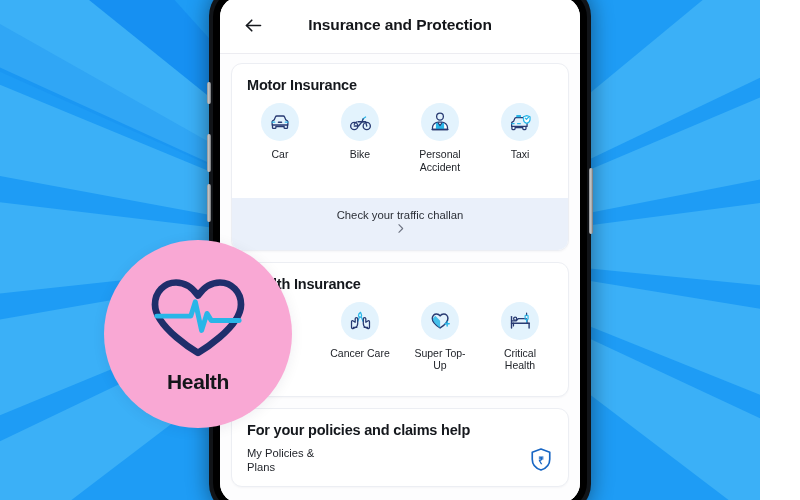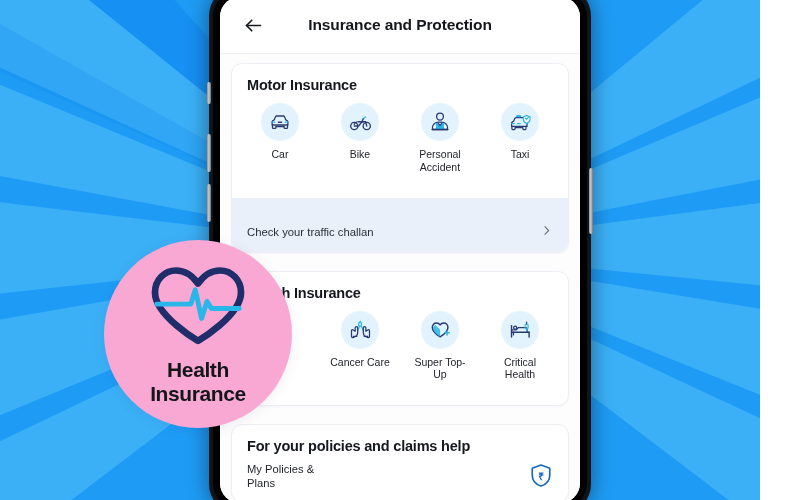--- a/index.html
+++ b/index.html
@@ -91,21 +91,21 @@
     padding: 9px 11px 0 11px;
     height: 449px;
     box-sizing: border-box;
   }
 
   .card {
     background: #ffffff;
     border: 1px solid #eceef3;
     border-radius: 11px;
     box-shadow: 0 1px 2px rgba(20,30,60,.035);
-    margin-bottom: 18px;
+    margin-bottom: 11px;
     overflow: hidden;
   }
   .card-title {
     font-size: 14.5px;
     font-weight: bold;
     color: #15181d;
     padding: 13px 15px 2px 15px;
     letter-spacing: -0.2px;
   }
 
@@ -135,22 +135,23 @@
     text-align: center;
     line-height: 1.22;
     max-width: 62px;
   }
 
   .challan-row {
     background: #eaf0fa;
     display: flex;
     align-items: center;
     justify-content: space-between;
-    padding: 25px 15px 11px 15px;
+    padding: 11px 15px 11px 15px;
     cursor: pointer;
+    flex-direction: column;
   }
   .challan-text {
     font-size: 11.3px;
     color: #2b2f37;
   }
   .chev { color:#6c7280; }
 
   
   .tile-row.health { padding-left: 8px; }
   .tile.spacer { visibility: hidden; pointer-events: none; }
@@ -391,16 +392,15 @@
   </div>
 
   <div class="badge">
     <div class="badge-icon">
       <svg width="108" height="86" viewBox="0 0 120 96" fill="none">
         <path d="M60 88C60 88 12 60 12 34C12 20 22.5 9.5 35.5 9.5C45 9.5 53.5 15 60 24C66.5 15 75 9.5 84.5 9.5C97.5 9.5 108 20 108 34C108 60 60 88 60 88Z" stroke="#1f2e6b" stroke-width="7.5" stroke-linejoin="round" fill="none"></path>
         <polyline points="14,47 45,47 52,47 57,31 64,63 70,44 75,52 106,52" stroke="#29b6e8" stroke-width="5.5" stroke-linecap="round" stroke-linejoin="round" fill="none"></polyline>
       </svg>
     </div>
     <div class="badge-text">Health</div>
-    <div class="badge-text">Insurance</div>
   </div>
 
 </div>
 
 </body></html>

